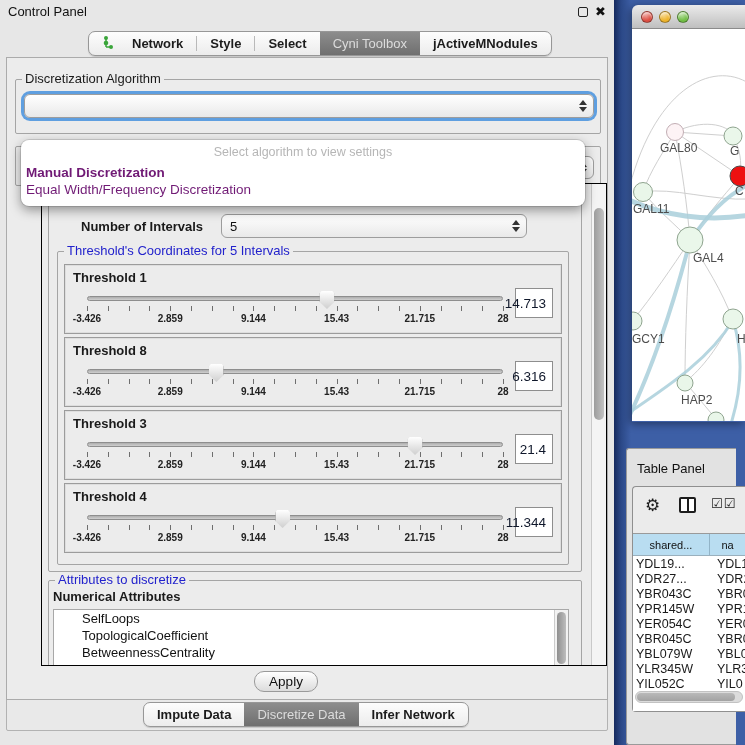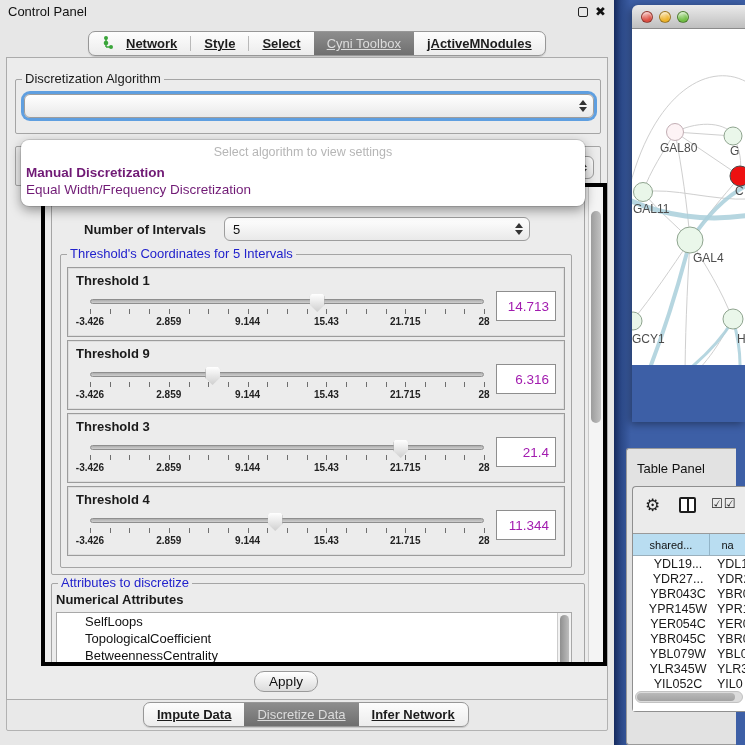--- a/index.html
+++ b/index.html
@@ -8,21 +8,21 @@
 
   
   .control-panel { position:absolute; left:0; top:0; width:614px; height:745px; background:#e7e7e7; }
   .titlebar { position:absolute; left:0; top:0; width:100%; height:24px; }
   .titlebar .title { position:absolute; left:8px; top:4px; font-size:13px; color:#111; }
   .float-btn { position:absolute; right:26px; top:7px; width:10px; height:10px; border:1.5px solid #222; border-radius:2px; }
   .close-btn { position:absolute; right:8px; top:4px; font-size:13px; font-weight:bold; color:#111; line-height:16px; }
 
   .seg-tabs { position:absolute; display:flex; border:1px solid #979797; border-radius:7px; overflow:hidden;
     background:linear-gradient(#fdfdfd,#ececec); height:25px; box-shadow:0 1px 1px rgba(0,0,0,.15); }
-  .seg-tab { display:flex; align-items:center; gap:12px; padding:0 13px; font-weight:bold; color:#1c1c1c; font-size:13px;text-decoration:underline; }
+  .seg-tab { display:flex; align-items:center; gap:18px; padding:0 13px; font-weight:bold; color:#1c1c1c; font-size:13px; }
   .seg-tab.selected { background:linear-gradient(#8d8d8d,#6f6f6f); color:#dcdcdc; font-weight:normal; }
   .seg-sep { width:1px; background:#b9b9b9; margin:4px 0; }
   .top-tabs { left:88px; top:31px; }
   .bottom-tabs { left:143px; top:702px; }
 
   .outer-frame { position:absolute; left:6px; top:57px; width:602px; height:674px; border:1px solid #b2b2b2; background:#e9e9e9; border-radius:2px; }
   .main-panel { position:absolute; left:6px; top:57px; width:602px; height:643px; border:1px solid #ababab; background:#ececec; }
 
   .group { position:absolute; border:1px solid #a5a5a5; border-radius:2px; }
   .group > .legend { position:absolute; top:-8px; left:6px; background:#ececec; padding:0 3px; font-size:13px; line-height:14px; white-space:nowrap; }
@@ -37,21 +37,21 @@
   .focus-ring { box-shadow:0 0 0 3px var(--focus-ring,#6aa5e0); }
 
   
   .popup { position:absolute; left:14px; top:82px; width:564px; height:66px; background:#fff; border-radius:8px;
     box-shadow:0 4px 12px rgba(0,0,0,.4), 0 0 0 1px rgba(0,0,0,.12); z-index:20; padding-top:5px; }
   .popup .prompt { text-align:center; color:#b6b6b6; font-size:12.5px; height:19px; }
   .popup .opt { padding:1px 5px; font-size:13.5px; color:#701a75; }
   .popup .opt.bold { font-weight:bold; }
 
   
-  .scroll-region { position:absolute; left:34px; top:125px; width:566px; height:483px; border:4px solid #000000; overflow:hidden; background:#ececec; }
+  .scroll-region { position:absolute; left:34px; top:125px; width:566px; height:483px; border:1px solid #000000; overflow:hidden; background:#ececec; }
   .vscroll { position:absolute; top:0; right:0; width:15px; height:100%; background:#f4f4f4; border-left:1px solid #c9c9c9; }
   .vscroll .thumb { position:absolute; left:2px; width:10px; border-radius:5px; background:linear-gradient(to right,#9c9c9c,#c2c2c2); }
 
   .interval-group { left:6px; top:8px; width:534px; height:380px; }
   .interval-group > .legend { color:var(--title-green,#28b828); }
   .noi-label { position:absolute; left:32px; top:26px; font-weight:bold; }
   .noi-combo { left:172px; top:21px; width:306px; height:24px; }
 
   .thr-group { left:8px; top:58px; width:512px; height:314px; }
   .thr-group > .legend { color:var(--title-blue,#2222cc); }
@@ -61,57 +61,57 @@
   .slider-row { display:flex; align-items:center; margin-top:3px; }
   .slider-wrap { flex:1; margin:0 12px 0 14px; position:relative; }
   .track { position:relative; height:5px; border:1px solid #8e8e8e; border-radius:4px; background:linear-gradient(#adadad,#cfcfcf); margin-top:8px; }
   .handle { position:absolute; top:-6px; width:15px; height:18px; transform:translateX(-50%);
     background:linear-gradient(#ffffff,#cfcfcf); filter:drop-shadow(0 0 1px rgba(0,0,0,.65));
     clip-path:polygon(0% 14%,14% 0%,86% 0%,100% 14%,100% 60%,50% 100%,0% 60%); }
   .ticks { position:relative; height:6px; margin-top:5px; }
   .ticks span { position:absolute; top:0; width:1px; height:5px; background:#6e6e6e; }
   .tlabels { position:relative; height:13px; margin-top:1px; }
   .tlabels span { position:absolute; transform:translateX(-50%); font-size:10px; font-weight:bold; color:#222; white-space:nowrap; }
-  .value-box { width:60px; height:30px; background:#fff; border:1px solid #8e8e8e; font-size:13.5px; color:#a21caf;
+  .value-box { width:38px; height:30px; background:#fff; border:1px solid #8e8e8e; font-size:13.5px; color:#0f172a;
     display:flex; align-items:center; justify-content:flex-end; padding:0 6px; margin-top:-8px; }
 
   .attrs-group { left:6px; top:396px; width:534px; height:150px; }
   .attrs-group > .legend { color:var(--title-blue,#2222cc); }
   .attrs-title { position:absolute; left:4px; top:8px; font-weight:bold; }
   .attr-list { position:absolute; left:4px; top:28px; width:516px; height:90px; background:#fff; border:1px solid #a8a8a8; overflow:hidden; }
   .attr-list .item { padding:1px 0 1px 28px; font-size:13px; color:#111; height:17px; }
   .list-scroll { position:absolute; right:0; top:0; width:14px; height:100%; background:#f2f2f2; border-left:1px solid #ccc; }
   .list-scroll .thumb { position:absolute; left:2px; top:2px; width:9px; height:52px; border-radius:5px; background:linear-gradient(to right,#8f8f8f,#bdbdbd); }
 
   .apply-btn { position:absolute; left:247px; top:613px; width:64px; height:21px; border:1px solid #9a9a9a; border-radius:10px;
     background:linear-gradient(#ffffff,#dcdcdc); font-size:13.5px; color:#111; display:flex; align-items:center; justify-content:center; }
 
   
   .desktop { position:absolute; left:614px; top:0; width:131px; height:745px;
     background:linear-gradient(to right,#152a5e 0px,#2b4887 7px,#3d5fa6 17px,#3d5fa6 100%); }
   .net-window { position:absolute; left:18px; top:5px; width:113px; height:417px; border-radius:6px 0 0 0; box-shadow:-2px 2px 8px rgba(0,0,0,.4); }
   .net-titlebar { height:24px; border-radius:6px 0 0 0; background:linear-gradient(#ebebeb,#bfbfbf); border-bottom:1px solid #8b8b8b; position:relative; }
   .tl { position:absolute; top:6px; width:12px; height:12px; border-radius:50%; border:1px solid rgba(0,0,0,.35); box-shadow:inset 0 2px 2px rgba(255,255,255,.6); }
-  .net-canvas { height:336px; background:#fff; position:relative; overflow:hidden; }
+  .net-canvas { height:392px; background:#fff; position:relative; overflow:hidden; }
   .net-canvas svg { position:absolute; left:0; top:0; }
 
   .dock { position:absolute; left:12px; top:448px; width:110px; height:297px; background:#e2e2e2; border:1px solid #9a9a9a; border-right:none; border-radius:3px 0 0 3px; }
   .dock-title { position:absolute; left:10px; top:12px; font-size:13px; color:#111; }
   .dock-panel { position:absolute; left:5px; top:37px; width:114px; height:226px; background:#ebebeb; border:1px solid #8f8f8f; border-right:none; border-radius:4px 0 0 4px; }
   .dock-toolbar { position:absolute; left:0; top:0; width:100%; height:38px; }
   .gear-icon { position:absolute; left:12px; top:8px; font-size:17px; color:#1d1d1d; }
   .cols-icon { position:absolute; left:46px; top:10px; width:17px; height:16px; border:2px solid #1d1d1d; border-radius:2px; background:#fff; }
   .cols-icon::after { content:""; position:absolute; left:50%; top:0; width:2px; height:100%; background:#1d1d1d; transform:translateX(-1px); }
   .check-icons { position:absolute; left:78px; top:9px; font-size:13px; letter-spacing:1px; color:#1d1d1d; }
   .dock-table { position:absolute; left:0; top:46px; width:100%; bottom:0; background:#fff; border-top:1px solid #9a9a9a; }
   .thead { display:flex; height:22px; border-bottom:1px solid #9ab0bd; }
   .th { background:var(--header-blue,#b9ddf1); border-right:1px solid #92b4c8; font-size:11px; display:flex; align-items:center; justify-content:center; color:#111; overflow:hidden; white-space:nowrap; }
   .th1 { width:77px; } .th2 { flex:1; }
   .trow { display:flex; height:15px; font-size:12.5px; align-items:center; white-space:nowrap; }
-  .td1 { width:77px; padding-left:13px; overflow:hidden;text-align:center; } .td2 { flex:1; padding-left:7px; overflow:hidden; }
+  .td1 { width:77px; padding-left:3px; overflow:hidden; } .td2 { flex:1; padding-left:7px; overflow:hidden; }
   .hscroll { position:absolute; left:2px; bottom:8px; width:96%; height:12px; border-radius:6px; background:#dcdcdc; border:1px solid #c2c2c2; }
   .hscroll .thumb { position:absolute; left:1px; top:1px; height:8px; width:92%; border-radius:5px; background:linear-gradient(#b9b9b9,#a2a2a2); }
 </style>
 </head>
 <body>
 
 <div class="control-panel">
   <div class="titlebar">
     <span class="title">Control Panel</span>
     <span class="float-btn"></span>
@@ -225,21 +225,21 @@
                       <span style="left: 40%;">9.144</span>
                       <span style="left: 60%;">15.43</span>
                       <span style="left: 80%;">21.715</span>
                       <span style="left: 100%;">28</span>
                     </div>
                   </div>
                   <div class="value-box">14.713</div>
                 </div>
               </div>
               <div class="thr-box">
-                <div class="thr-label">Threshold 9</div>
+                <div class="thr-label">Threshold 8</div>
                 <div class="slider-row">
                   <div class="slider-wrap">
                     <div class="track">
                       <div class="handle" style="left: 30.9998%;"></div>
                     </div>
                     <div class="ticks">
                       <span style="left: 0%;"></span>
                       <span style="left: 5%;"></span>
                       <span style="left: 10%;"></span>
                       <span style="left: 15%;"></span>

